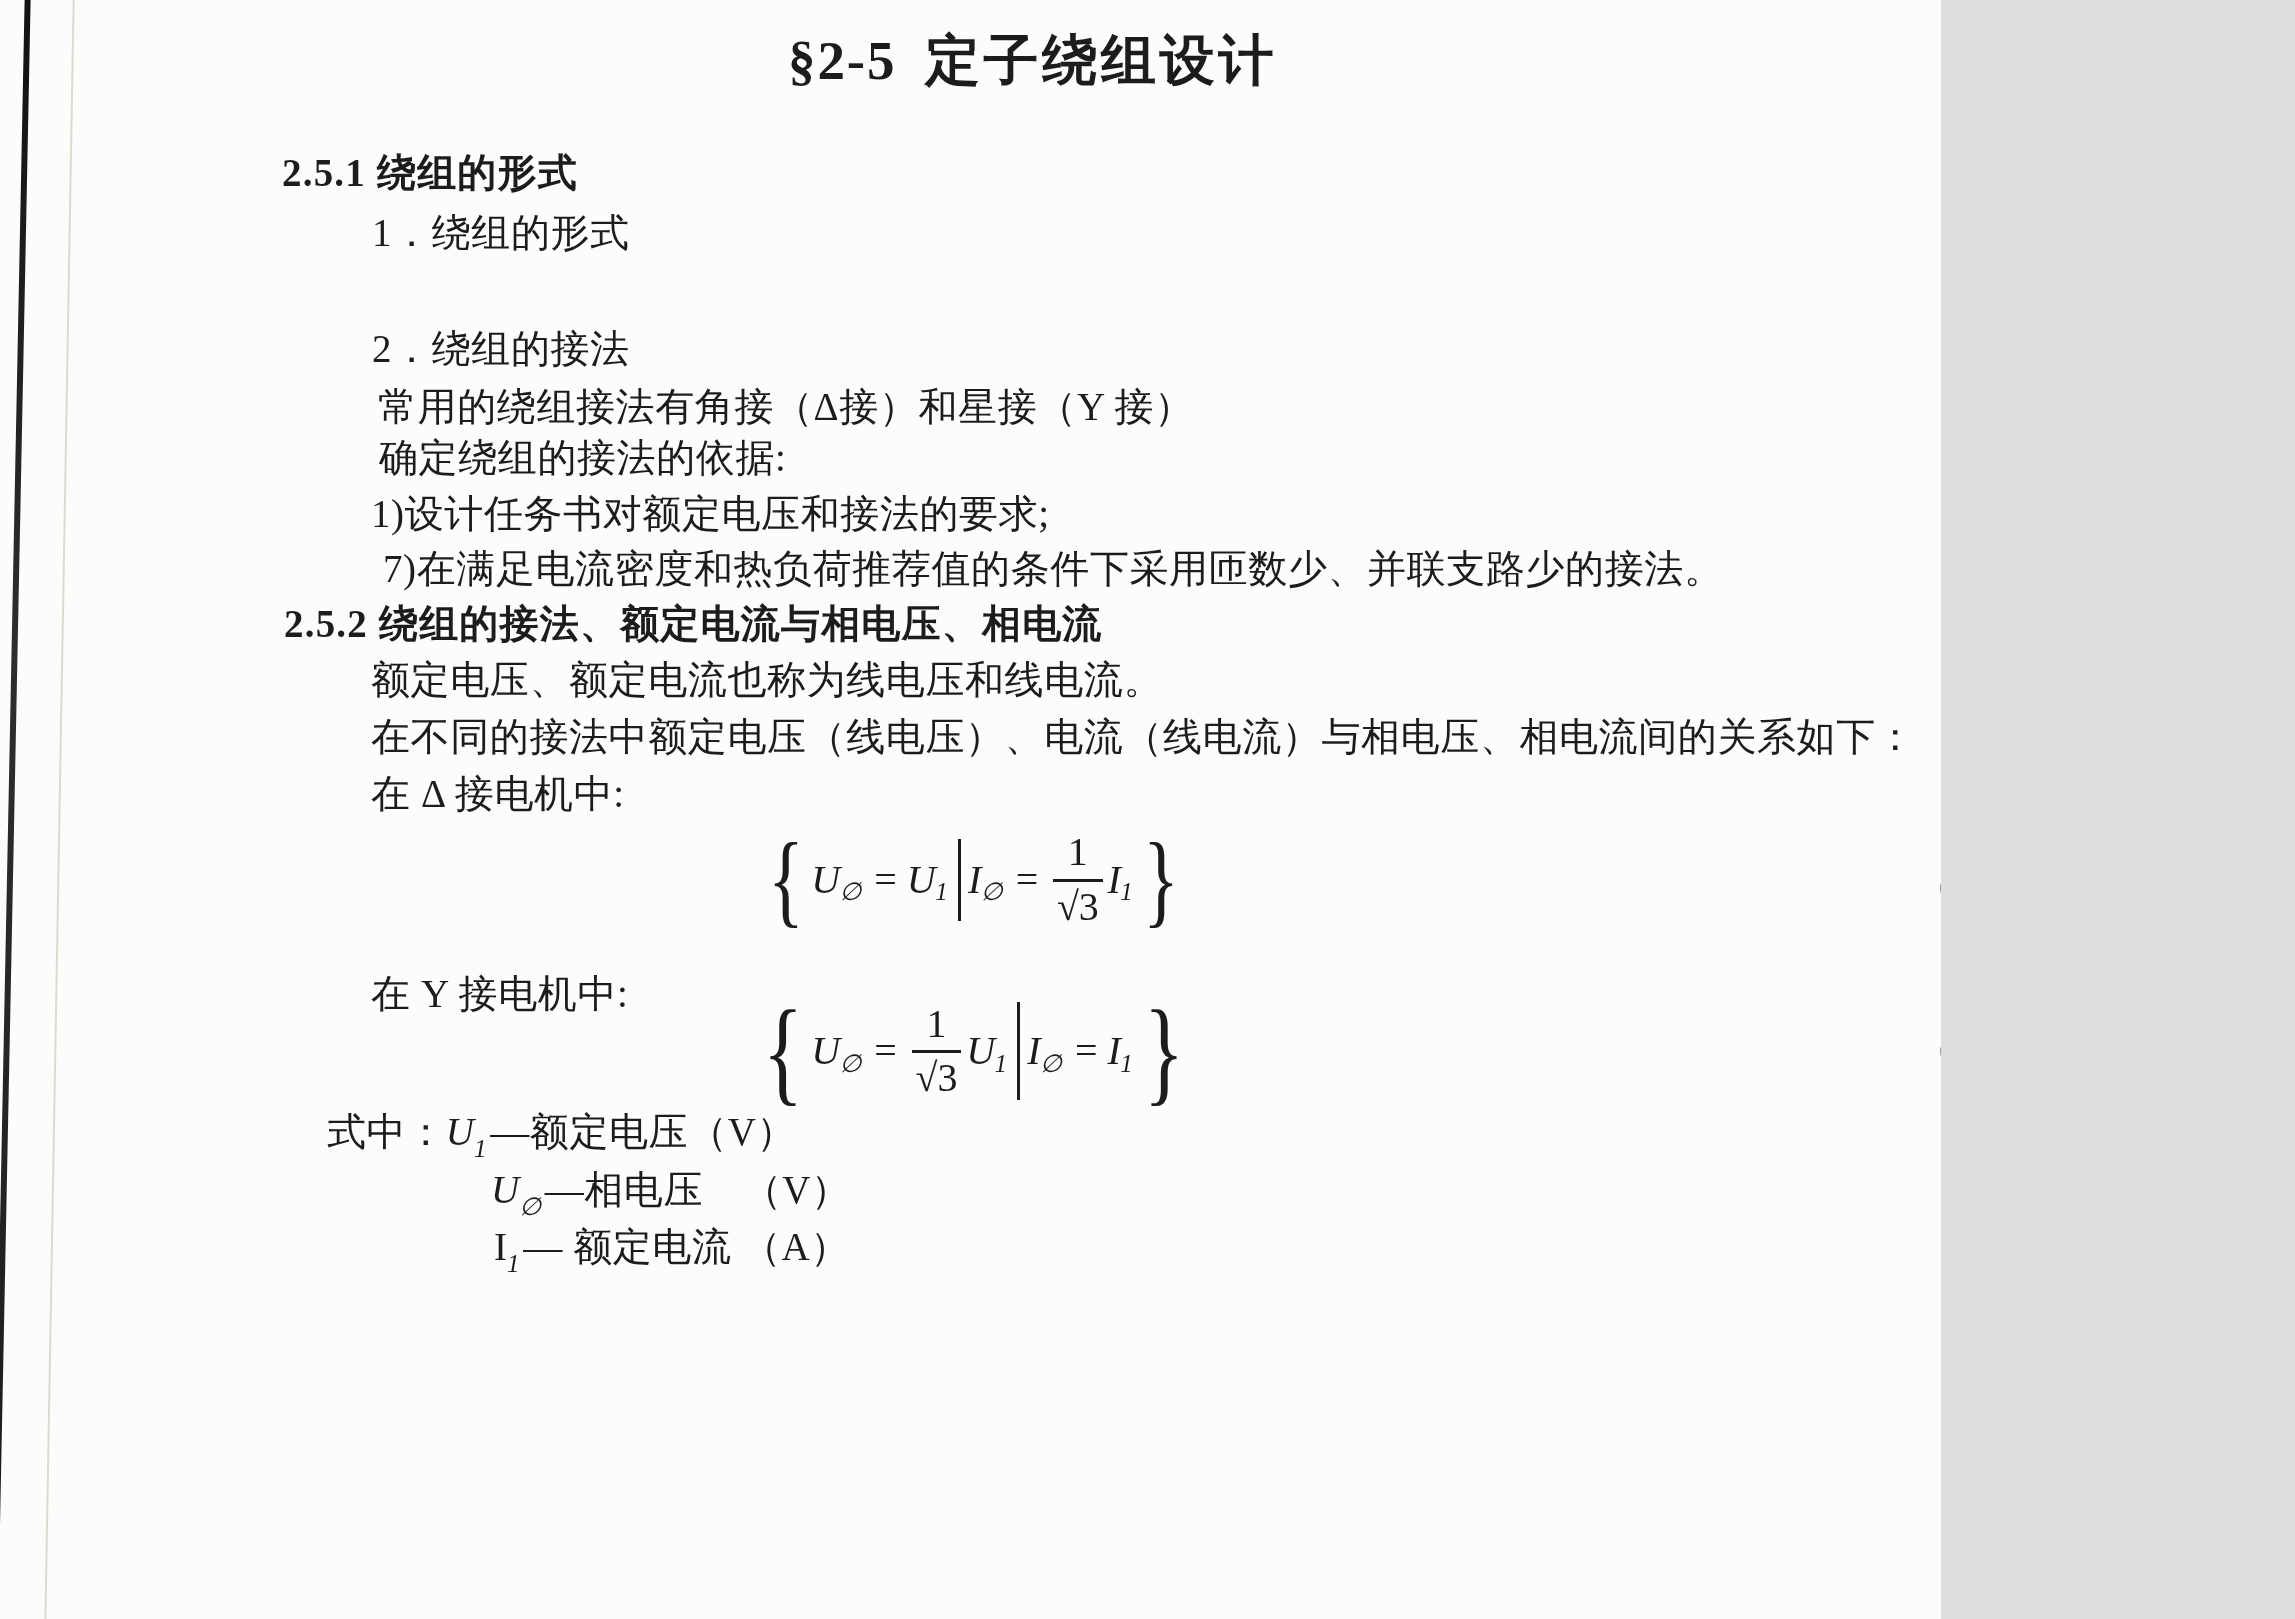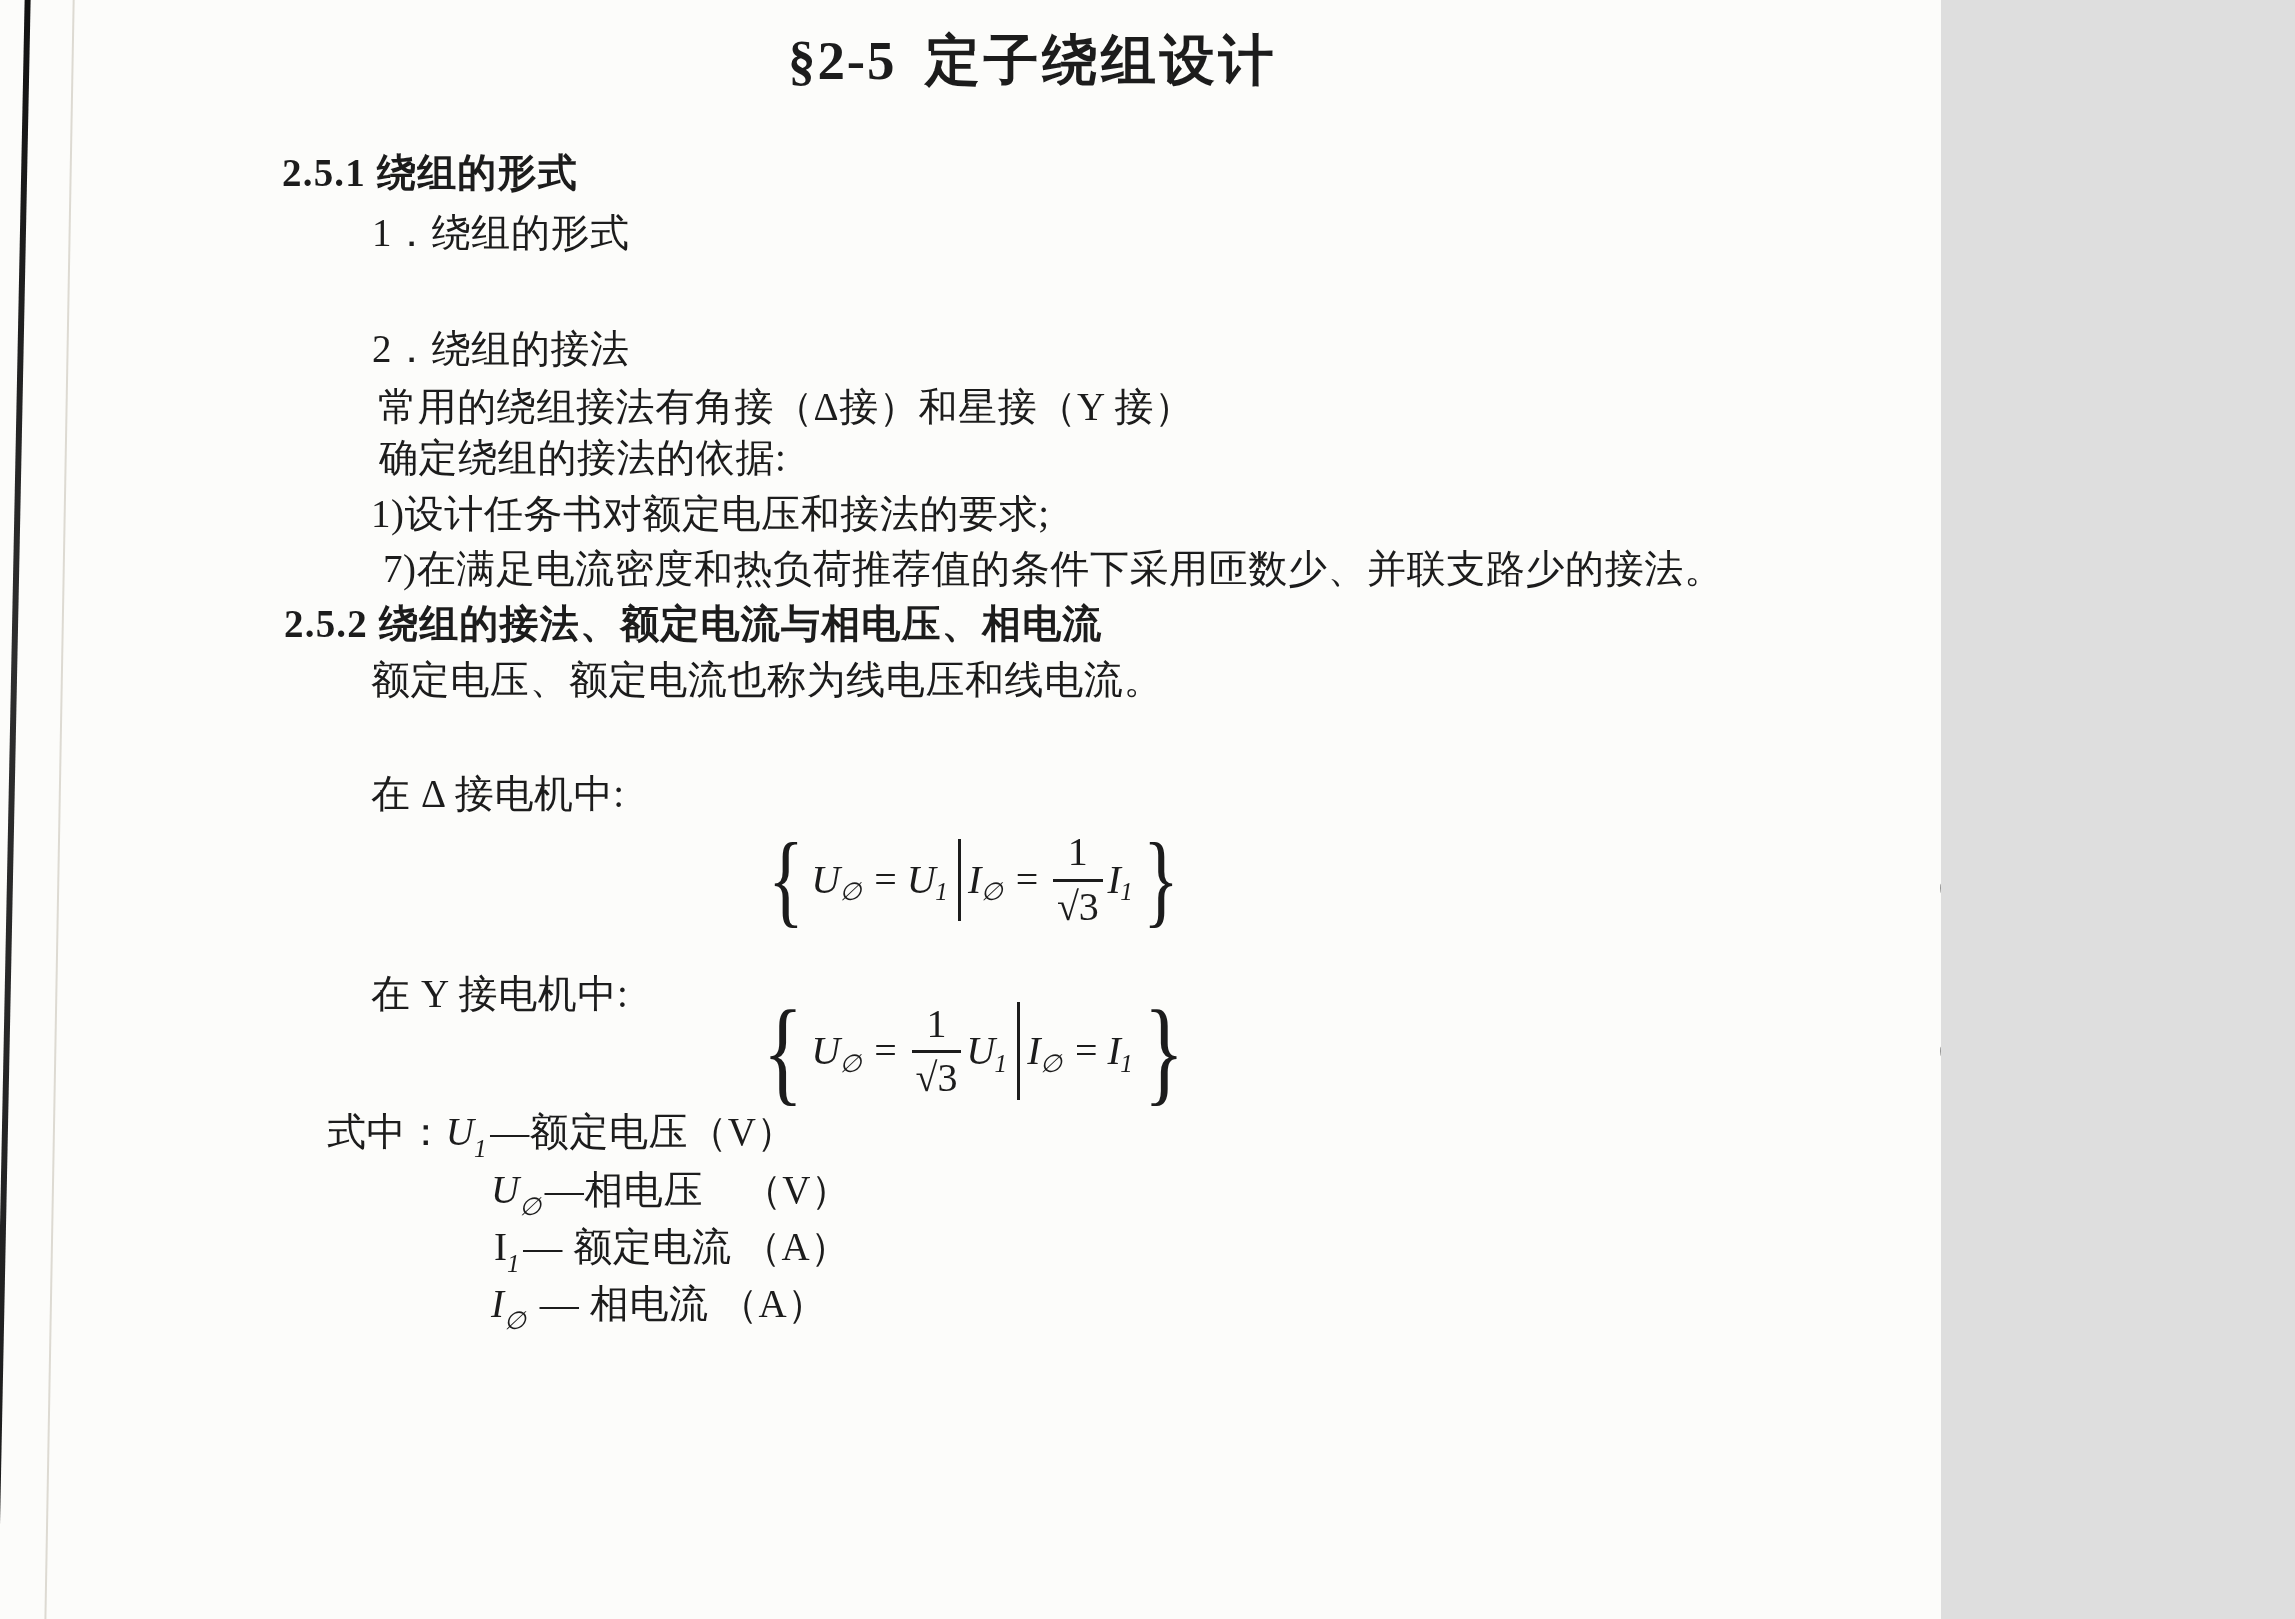--- a/index.html
+++ b/index.html
@@ -71,20 +71,21 @@
   <div class="line" style="left:372px;top:209px">1．绕组的形式</div>
   <div class="line" style="left:372px;top:325px">2．绕组的接法</div>
   <div class="line" style="left:378px;top:383px">常用的绕组接法有角接（Δ接）和星接（Y 接）</div>
   <div class="line" style="left:379px;top:434px">确定绕组的接法的依据:</div>
   <div class="line" style="left:371px;top:490px">1)设计任务书对额定电压和接法的要求;</div>
   <div class="line" style="left:383px;top:545px">7)在满足电流密度和热负荷推荐值的条件下采用匝数少、并联支路少的接法。</div>
 
   <div class="line h" style="left:284px;top:600px">2.5.2 绕组的接法、额定电流与相电压、相电流</div>
 
   <div class="line" style="left:371px;top:656px">额定电压、额定电流也称为线电压和线电流。</div>
+  <div class="line" style="left:371px;top:713px">在不同的接法中额定电压（线电压）、电流（线电流）与相电压、相电流间的关系如下：</div>
   <div class="line" style="left:371px;top:770px">在 Δ 接电机中:</div>
 
   <div class="formula f1" style="top:830px;height:99px">
     <span class="brace">{</span>
     <span class="var">U</span>
       <span class="sb">∅</span>
     <span class="op">=</span>
     <span class="var">U</span>
       <span class="sb">1</span>
     <span class="vbar"></span>
@@ -126,21 +127,18 @@
 
   <div class="line" style="left:327px;top:1108px">
     <span>式中：</span><span class="var">U</span><span class="sb">1</span><span>—额定电压（V）</span>
   </div>
   <div class="line" style="left:491px;top:1166px">
     <span class="var">U</span><span class="sb">∅</span><span>—相电压　（V）</span>
   </div>
   <div class="line" style="left:494px;top:1223px">
     <span class="up">I</span><span class="sb">1</span><span>— 额定电流 （A）</span>
   </div>
-  <div class="line" style="left:491px;top:1280px">
-    <span class="var">I</span><span class="sb">∅</span><span> — 相电流 （A）</span>
-  </div>
 
 
   <div class="pagenum" style="left:2041px;top:1505px">9</div>
 
 </div>
 
 
 </body></html>

